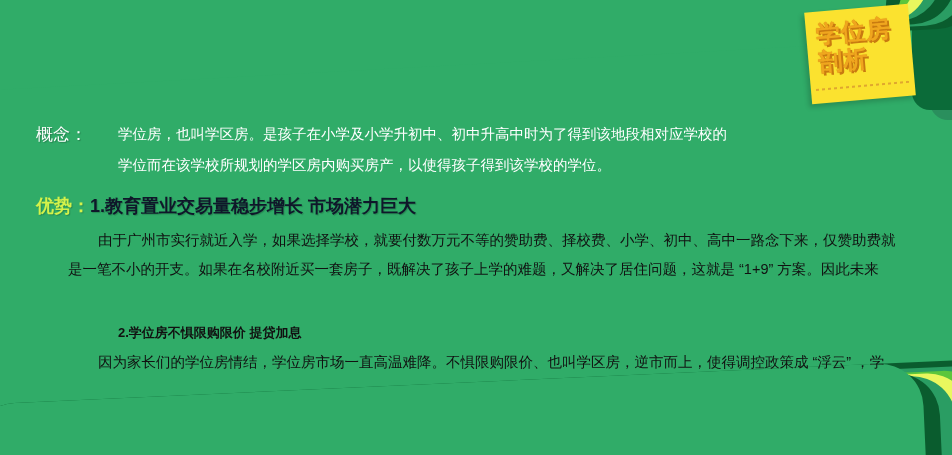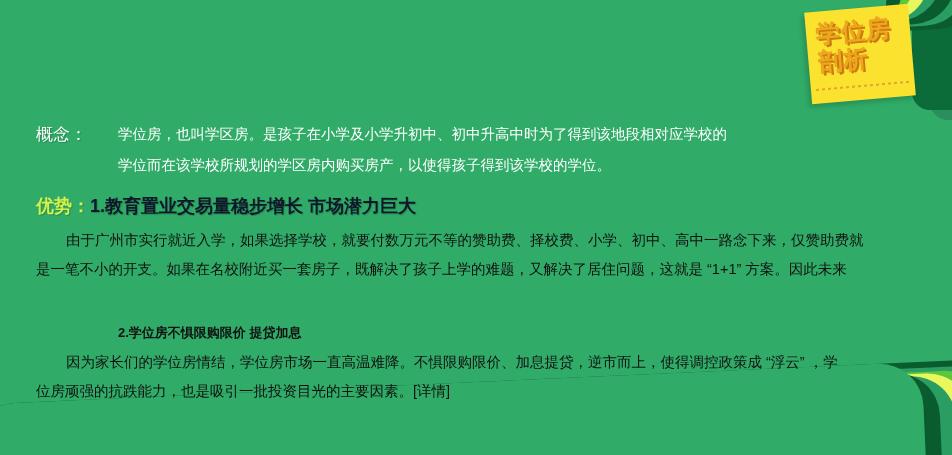--- a/index.html
+++ b/index.html
@@ -198,20 +198,21 @@
     color: #0f172a;
     text-shadow: 1px 1px 1px rgba(0,0,0,0.2);
   }
 
   .para {
     position: absolute;
     font-size: 14.5px;
     line-height: 29px;
     color: #111111;
     white-space: nowrap;
+    margin-left: 32px;
   }
   .para-1 { left: 36px; top: 226px; }
   .para-1 .pl { display: block; }
   .para-1 .indent { padding-left: 30px; }
 
   .adv-heading-2 {
     position: absolute;
     left: 36px;
     top: 320px;
     font-size: 13px;
@@ -278,26 +279,25 @@
         </div>
       </div>
     </div>
 
     <div class="adv-heading">
       <span class="kw">优势：</span><span class="ttl">1.教育置业交易量稳步增长 市场潜力巨大</span>
     </div>
 
     <div class="para para-1">
       <span class="pl indent">由于广州市实行就近入学，如果选择学校，就要付数万元不等的赞助费、择校费、小学、初中、高中一路念下来，仅赞助费就</span>
-      <span class="pl">是一笔不小的开支。如果在名校附近买一套房子，既解决了孩子上学的难题，又解决了居住问题，这就是 “1+1” 方案。因此未来</span>
+      <span class="pl">是一笔不小的开支。如果在名校附近买一套房子，既解决了孩子上学的难题，又解决了居住问题，这就是 “1+9” 方案。因此未来</span>
     </div>
 
     <div class="adv-heading-2">
       <span class="indent2">2.学位房不惧限购限价 提贷加息</span>
     </div>
 
     <div class="para para-2">
-      <span class="pl indent">因为家长们的学位房情结，学位房市场一直高温难降。不惧限购限价、加息提贷，逆市而上，使得调控政策成 “浮云” ，学</span>
-      <span class="pl">位房顽强的抗跌能力，也是吸引一批投资目光的主要因素。[详情]</span>
+      <span class="pl indent">因为家长们的学位房情结，学位房市场一直高温难降。不惧限购限价、也叫学区房，逆市而上，使得调控政策成 “浮云” ，学</span>
     </div>
 
   </div>
 </div>
 
 </body></html>

